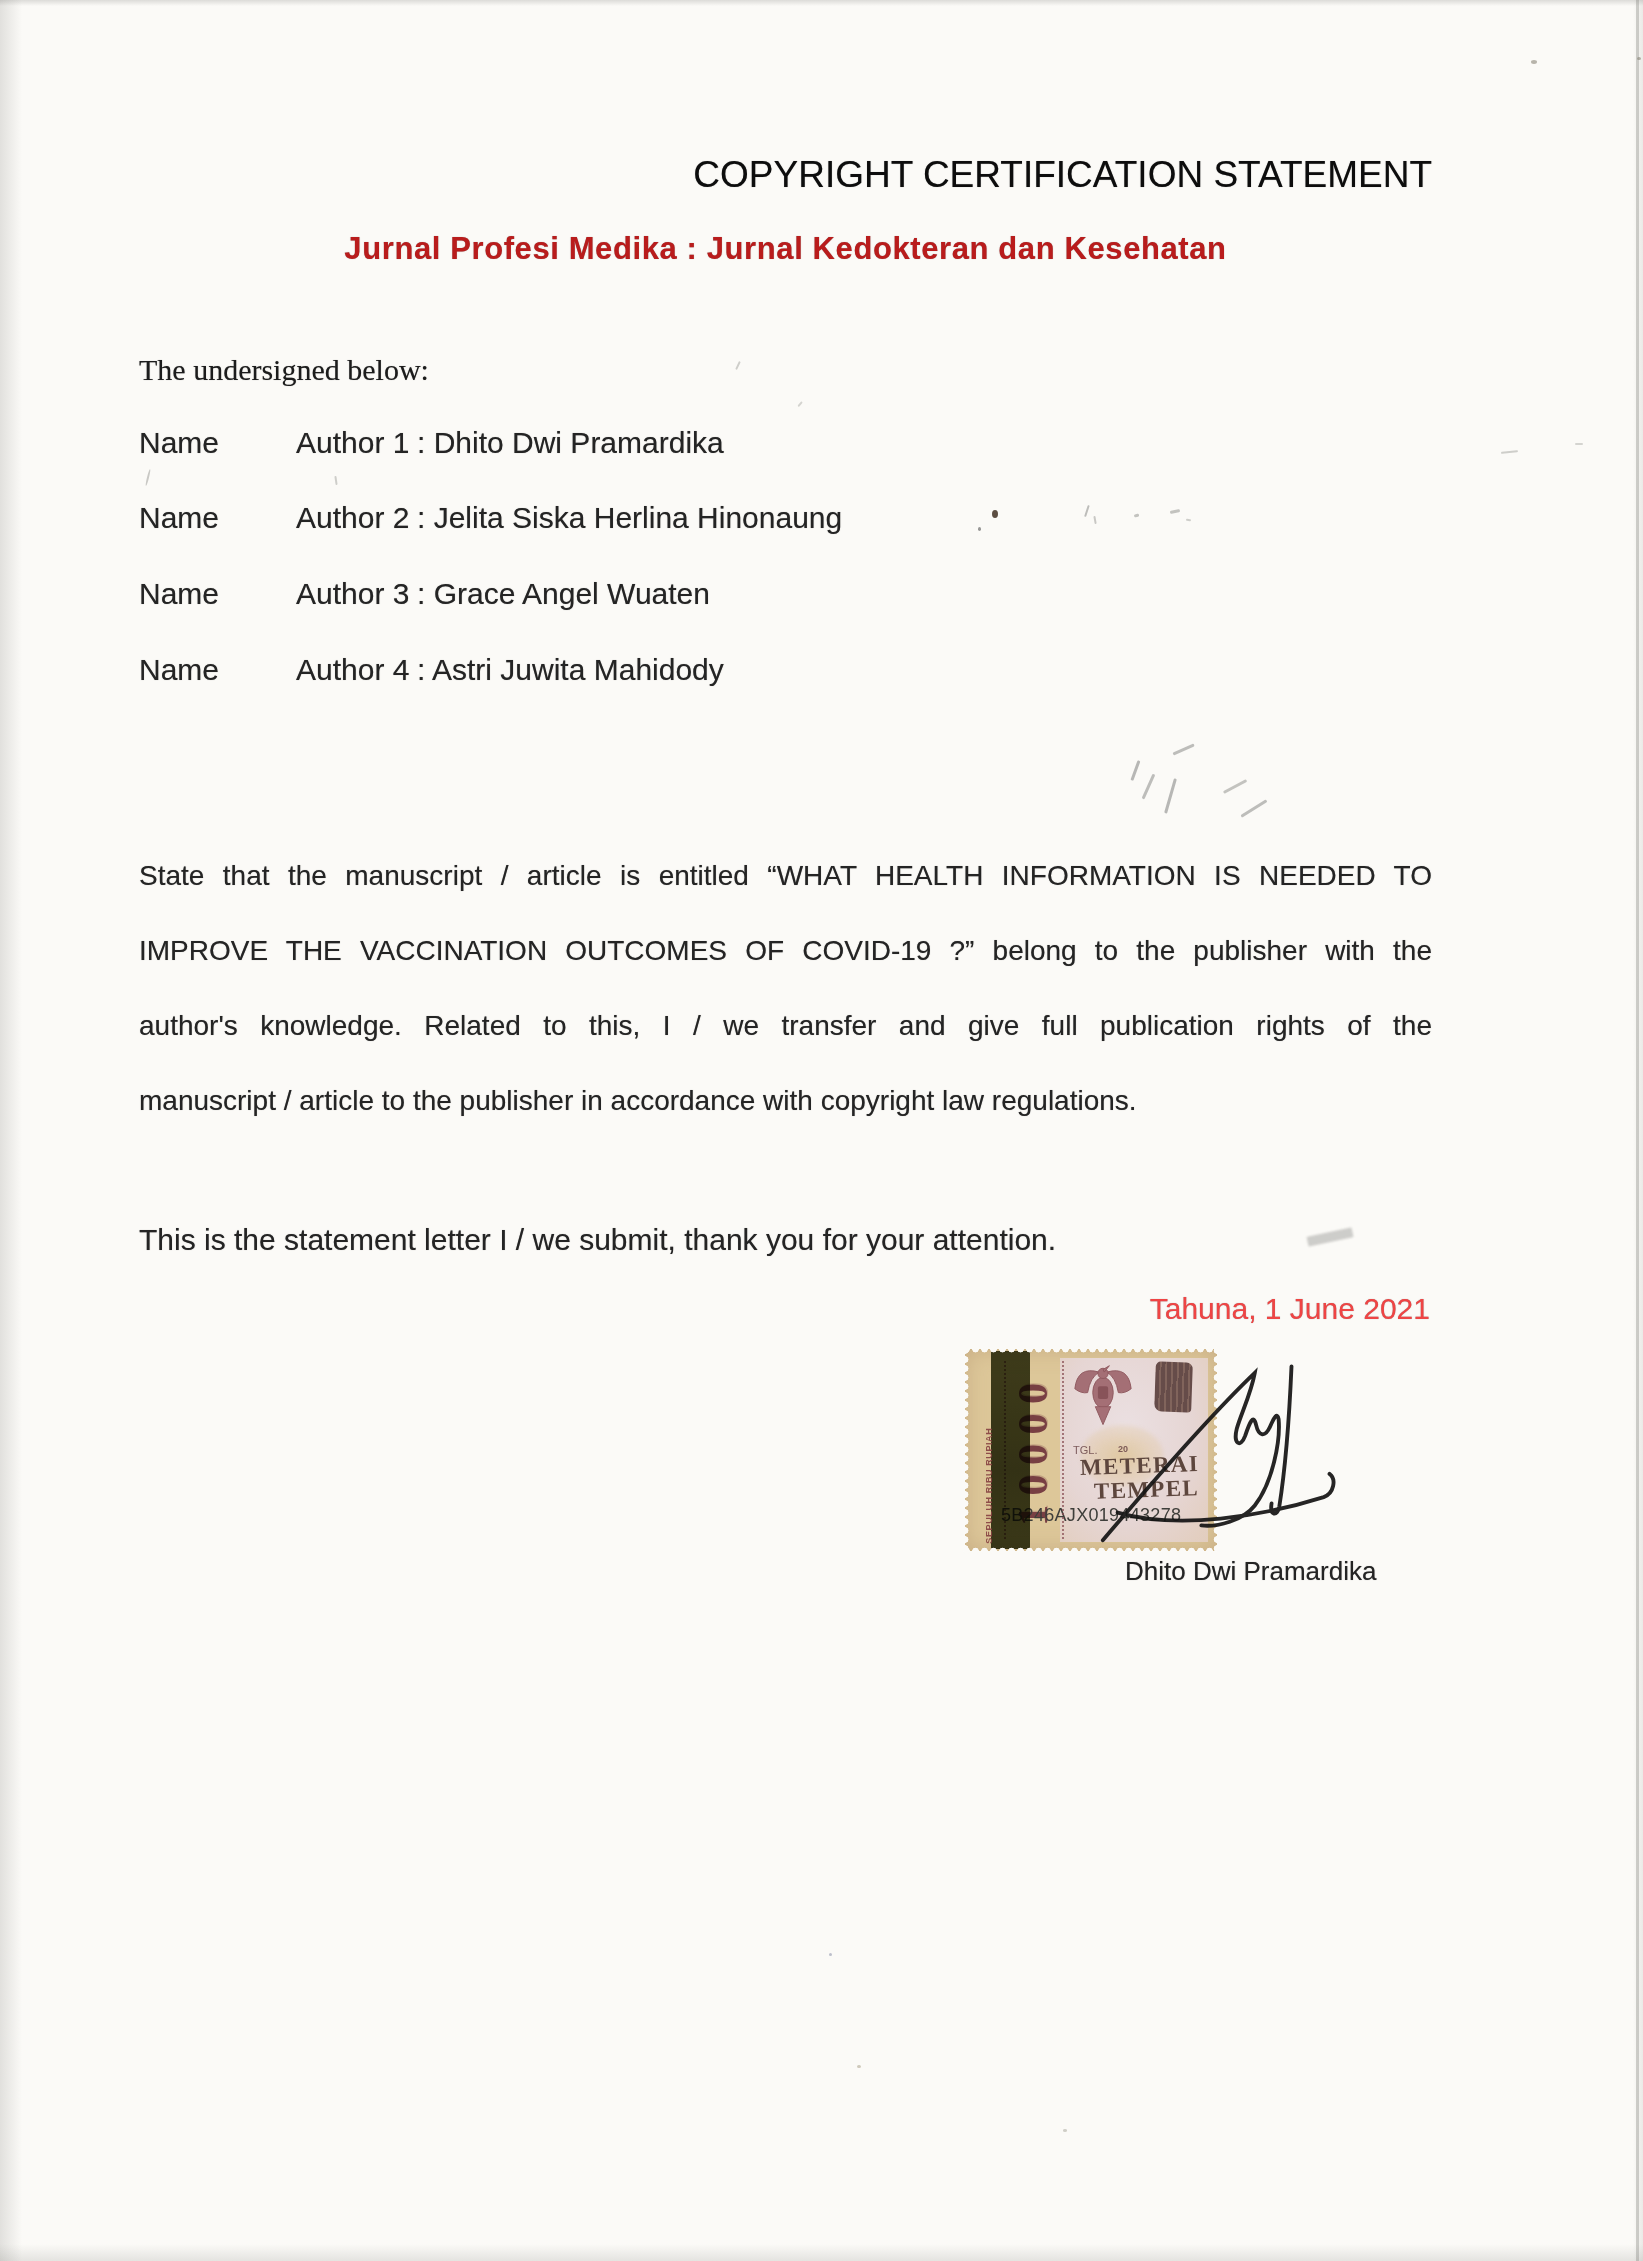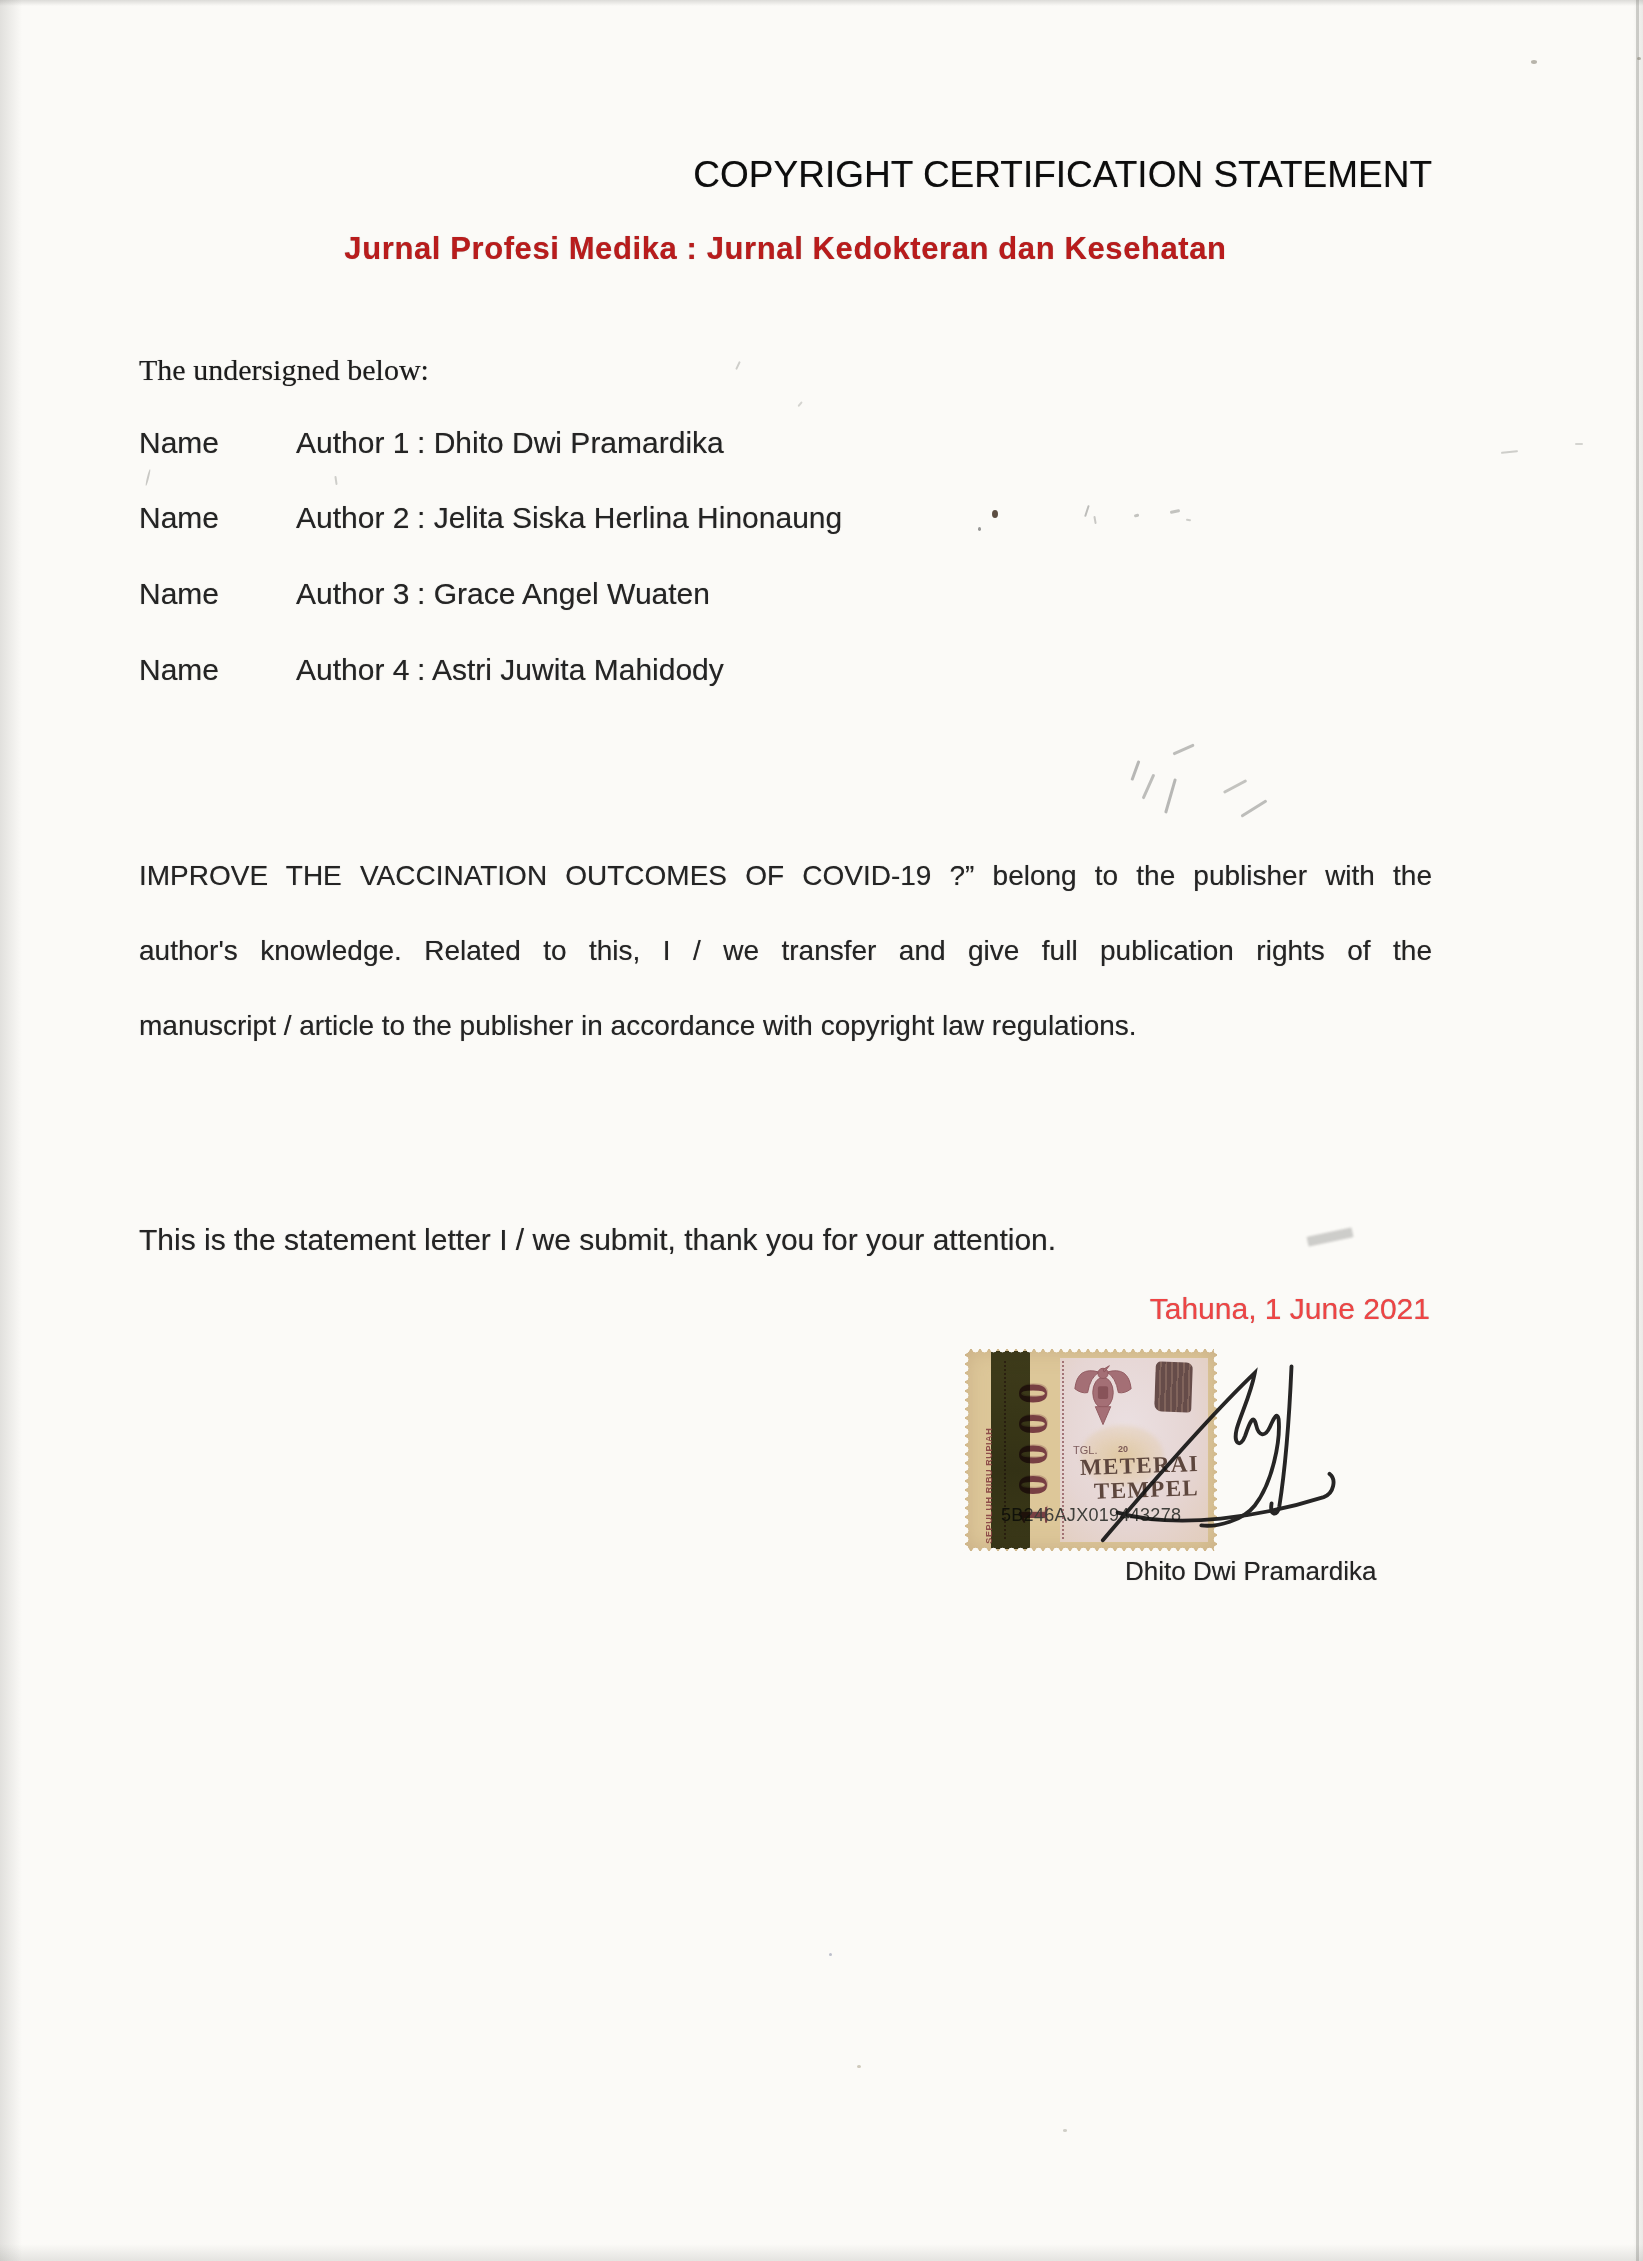--- a/index.html
+++ b/index.html
@@ -120,20 +120,21 @@
   <span class="c2">Author 3</span>
   <span class="c3">: Grace Angel Wuaten</span>
 </div>
 <div class="abs arow txt" style="top:650px">
   <span class="c1">Name</span>
   <span class="c2">Author 4</span>
   <span class="c3">: Astri Juwita Mahidody</span>
 </div>
 
 <div class="abs paragraph">
+  <div class="pline just txt">State that the manuscript / article is entitled “WHAT HEALTH INFORMATION IS NEEDED TO</div>
   <div class="pline just txt">IMPROVE THE VACCINATION OUTCOMES OF COVID-19 ?” belong to the publisher with the</div>
   <div class="pline just txt">author's knowledge.  Related to this, I / we transfer and give full publication rights of the</div>
   <div class="pline txt">manuscript / article to the publisher in accordance with copyright law regulations.</div>
 </div>
 
 <div class="abs closing txt">This is the statement letter I / we submit, thank you for your attention.</div>
 <div class="abs dateline txt">Tahuna, 1 June 2021</div>
 
 <div class="abs stamp">
   <div class="stamp-inner"></div>

